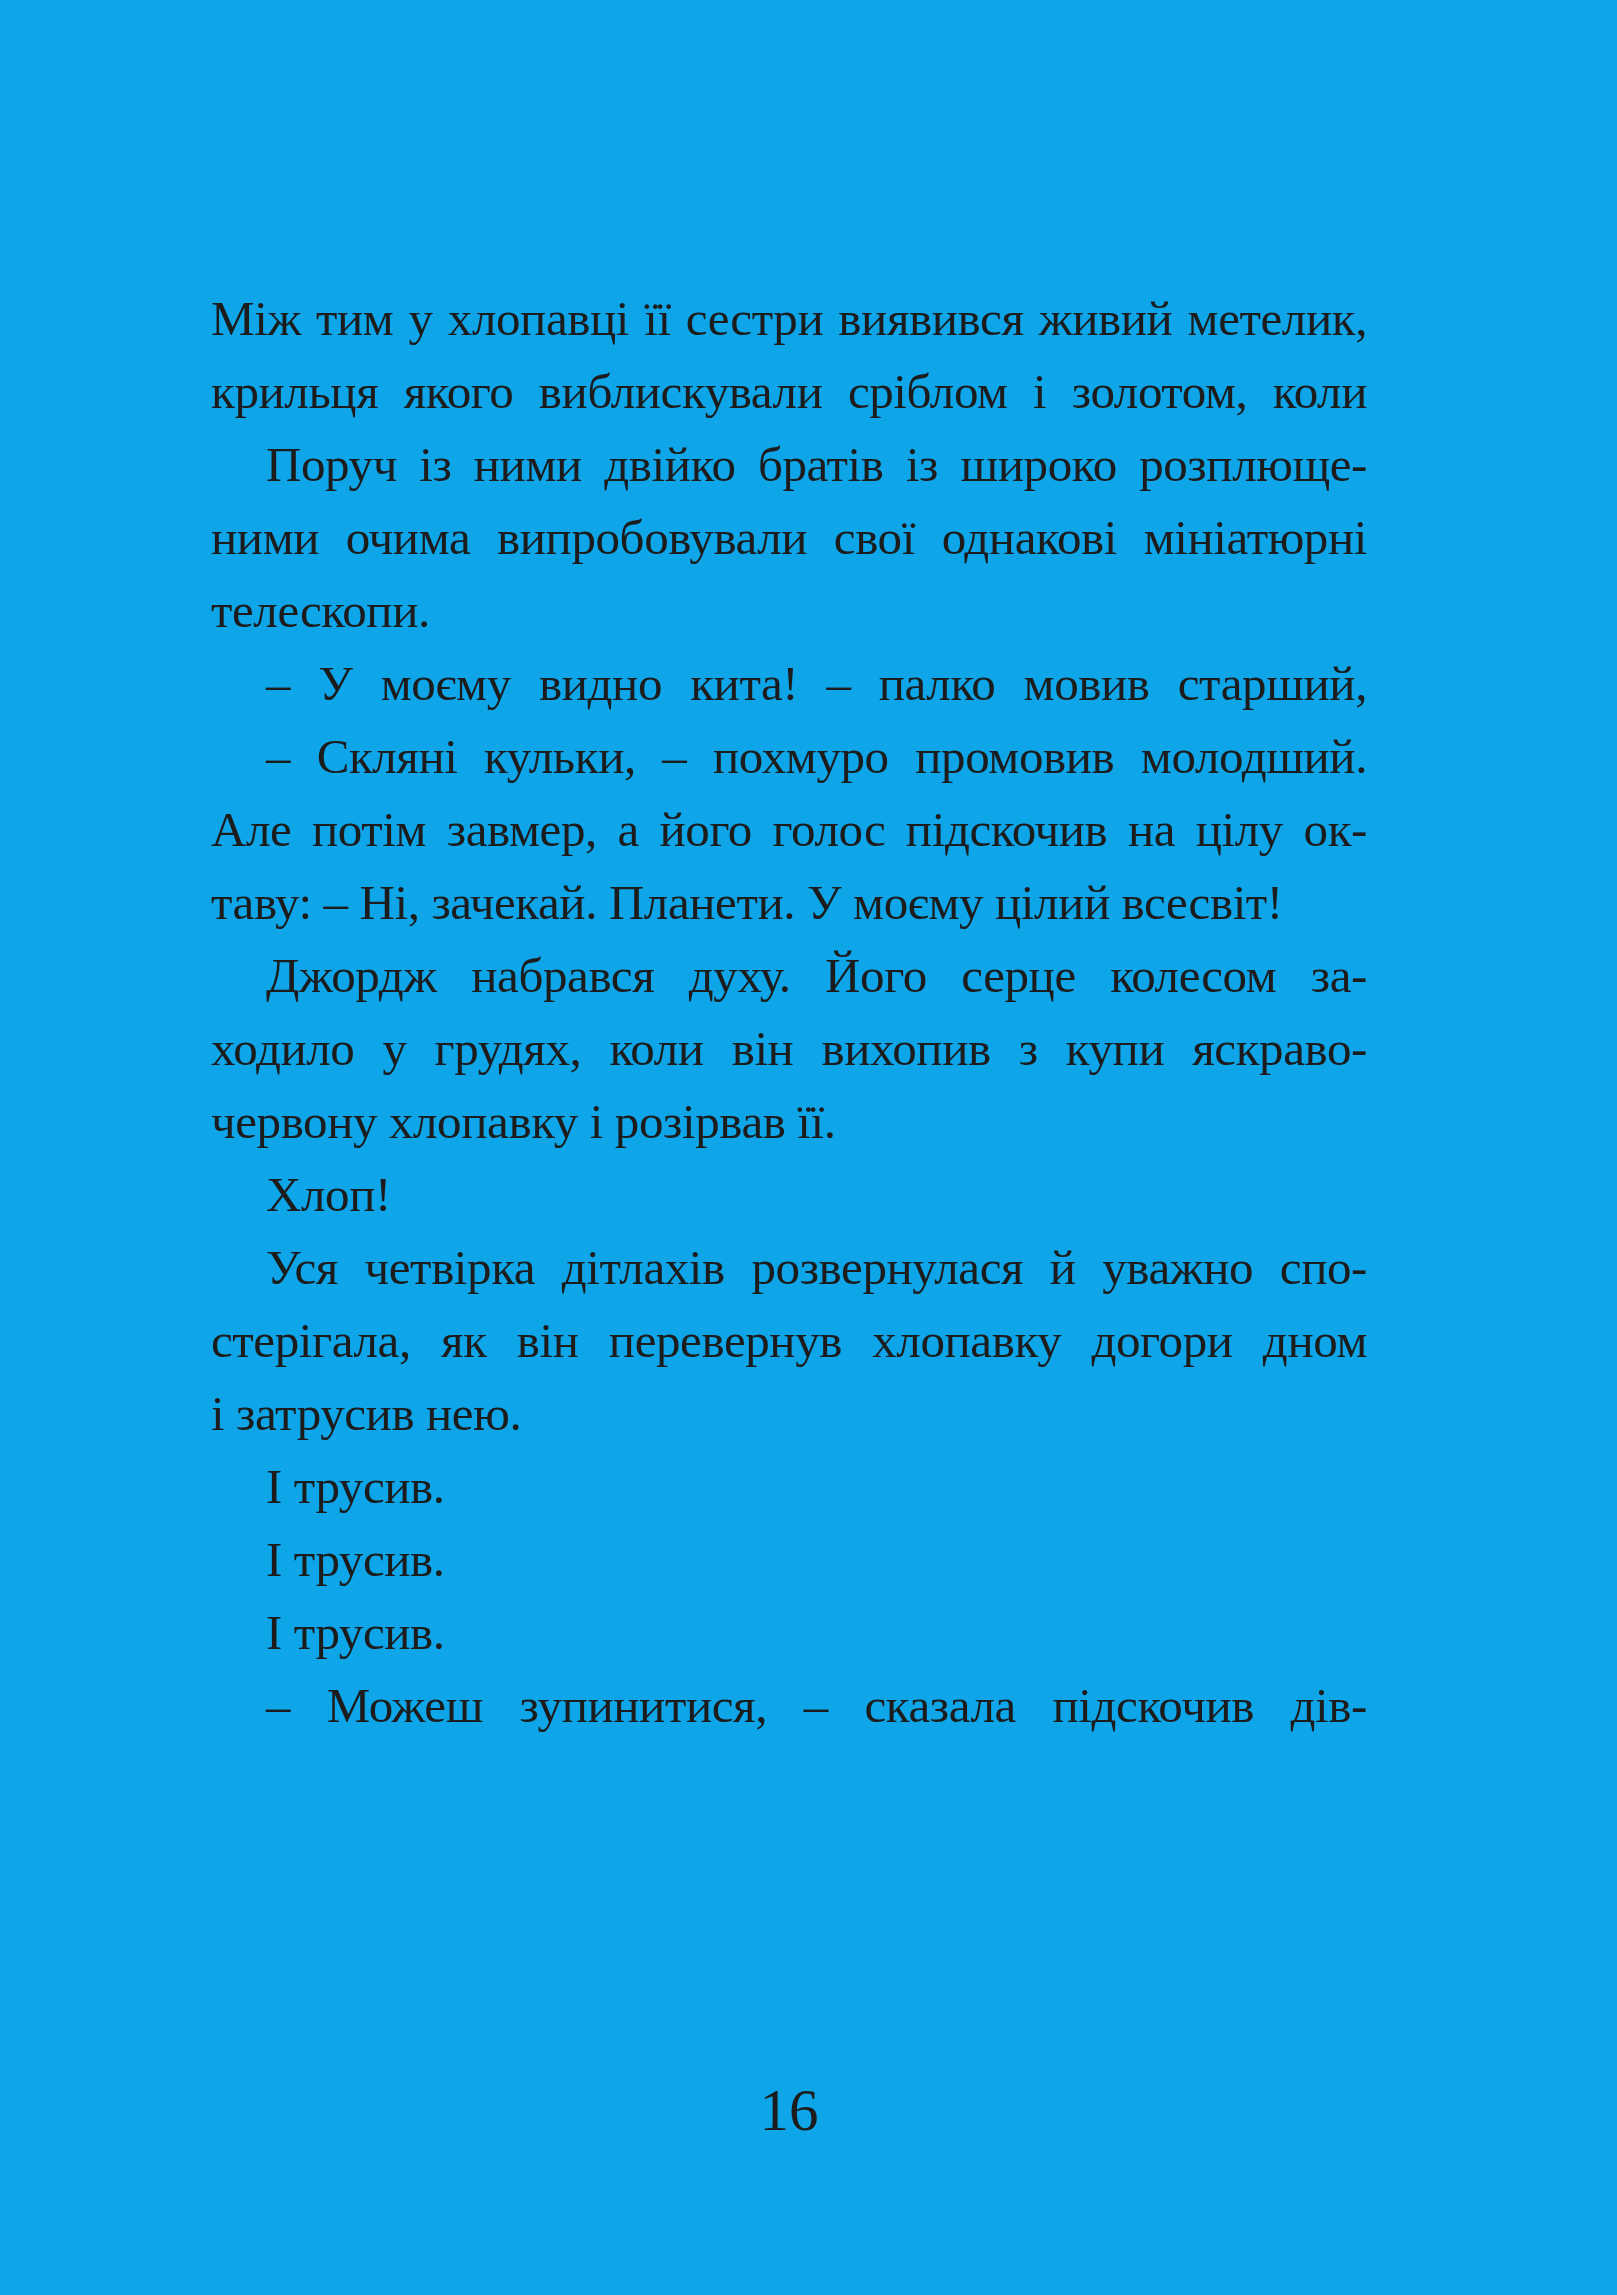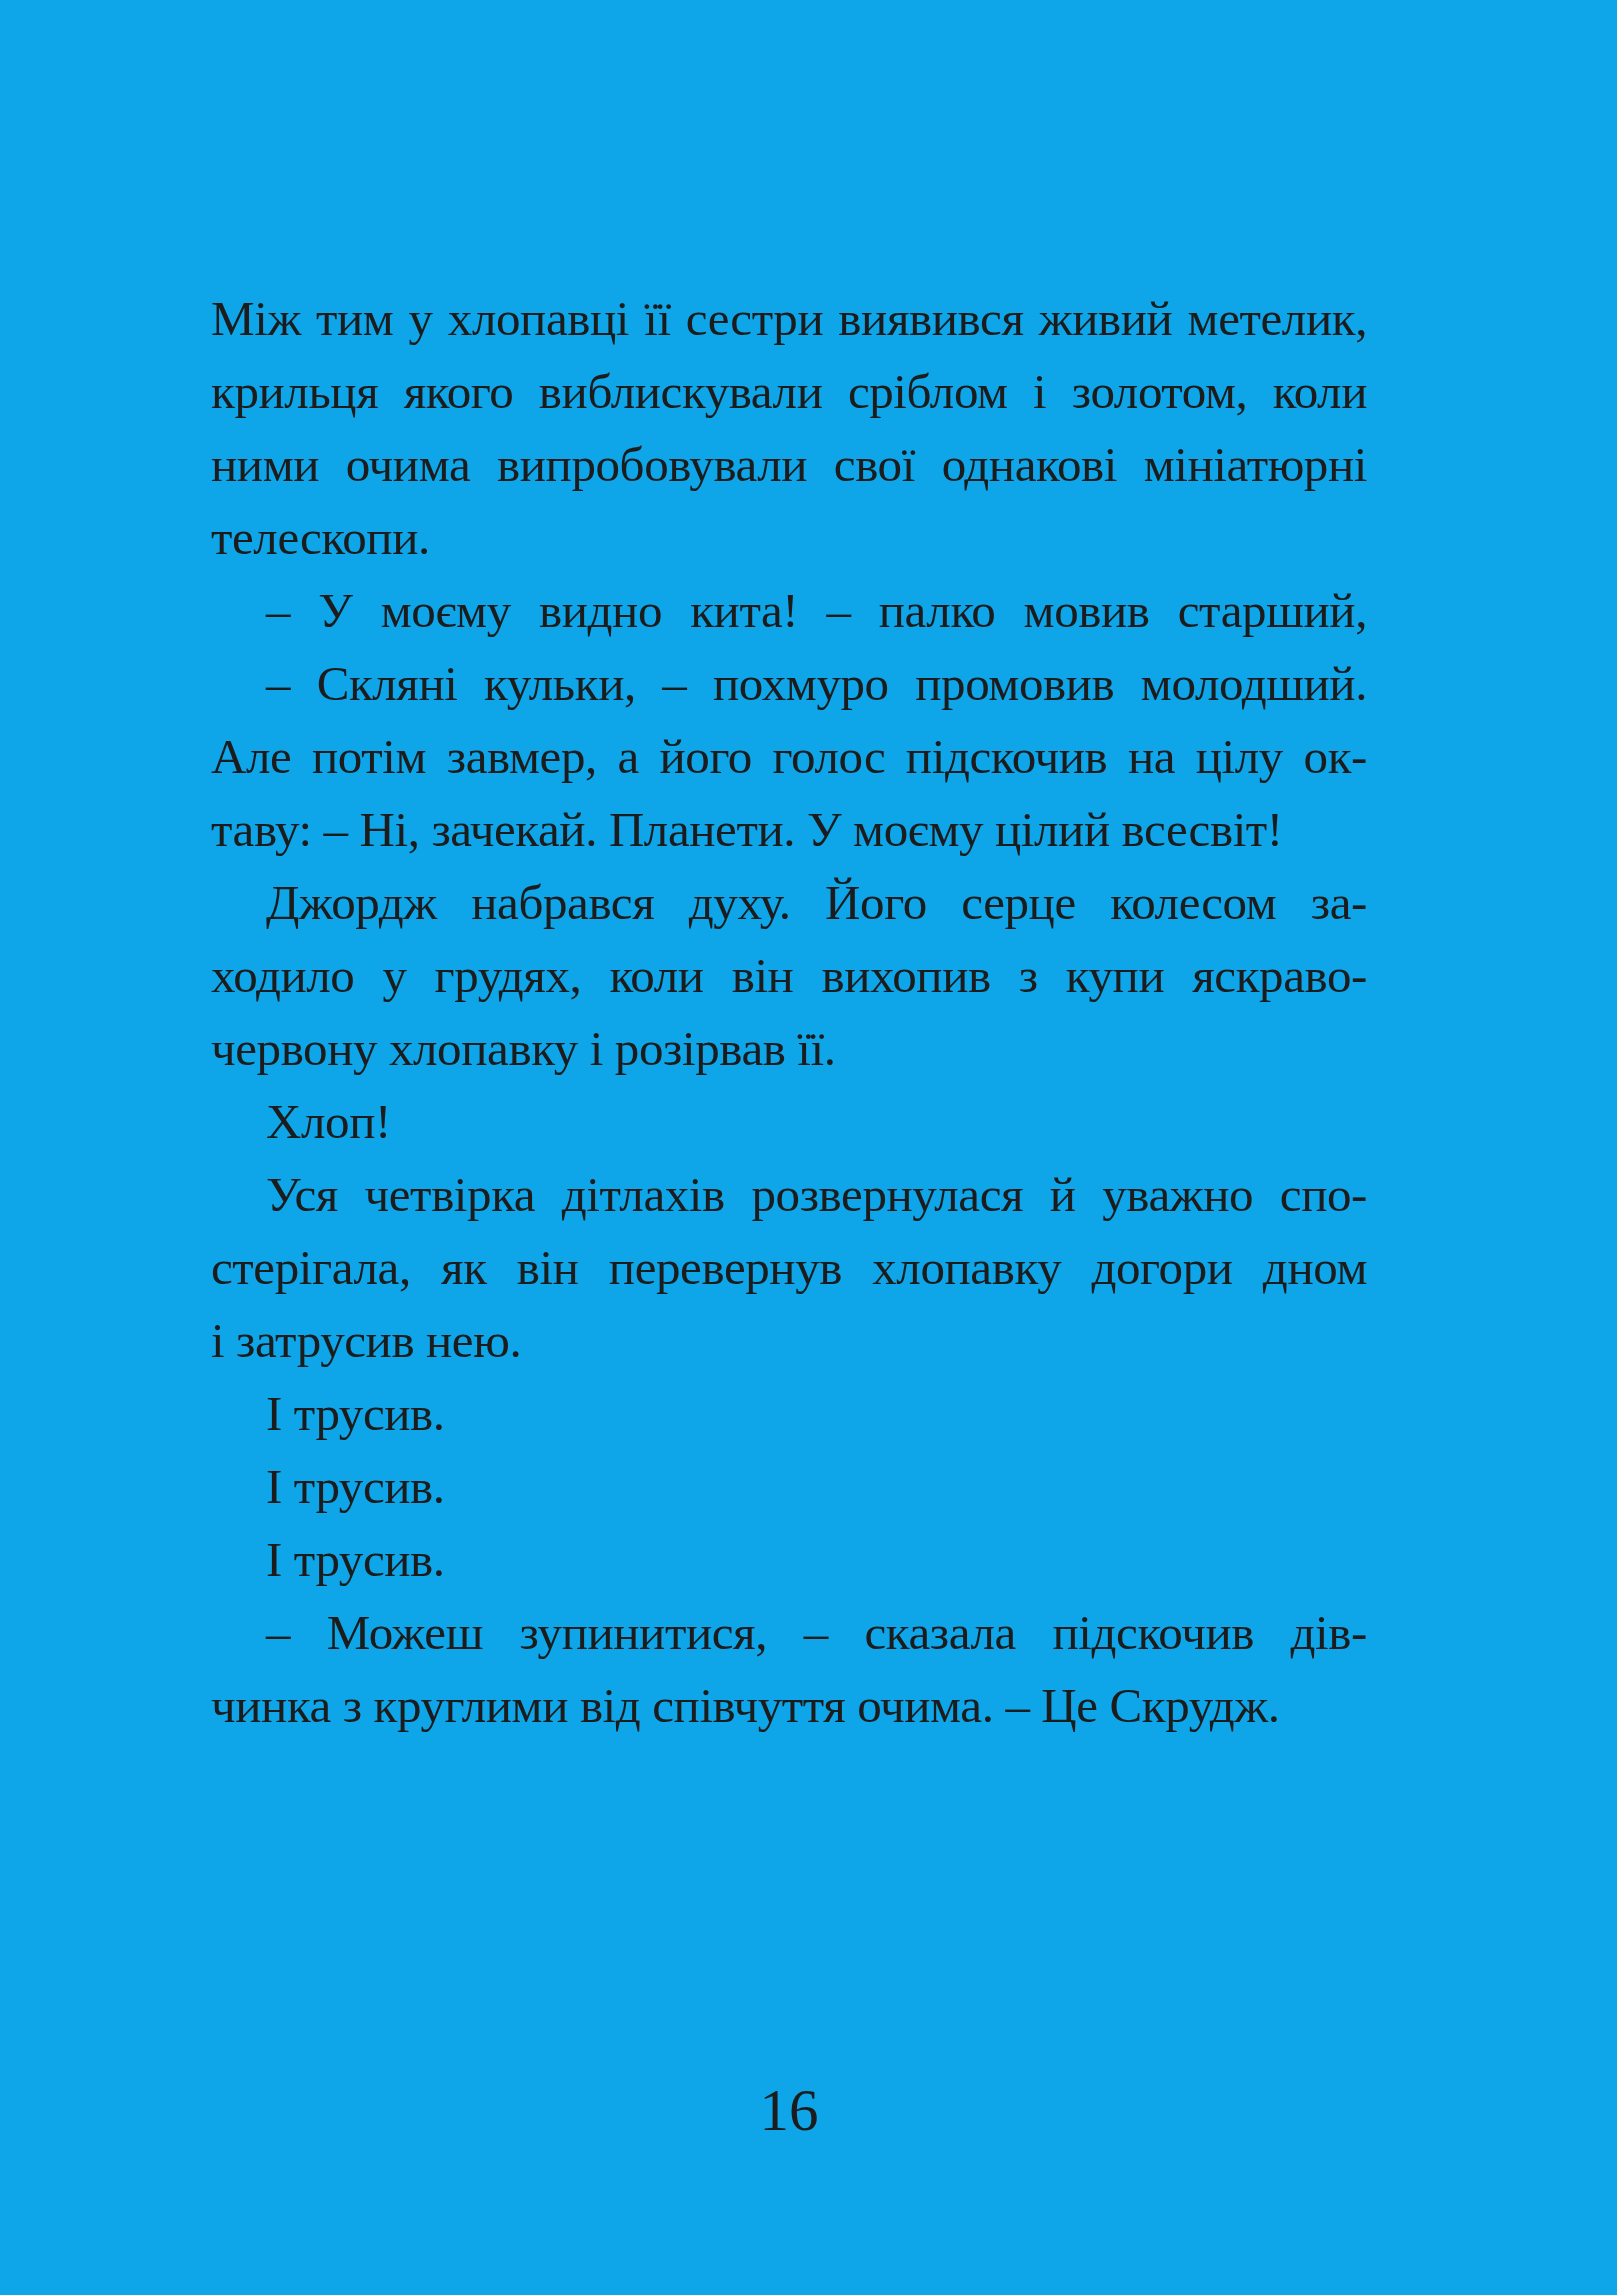--- a/index.html
+++ b/index.html
@@ -58,34 +58,34 @@
     letter-spacing: 0;
   }
 </style>
 </head>
 <body>
 
 <div class="page">
   <div class="text-block">
     <div class="ln j">Між тим у хлопавці її сестри виявився живий метелик,</div>
     <div class="ln j">крильця якого виблискували сріблом і золотом, коли</div>
+    <div class="ln j in">Поруч із ними двійко братів із широко розплюще-</div>
     <div class="ln j">ними очима випробовували свої однакові мініатюрні</div>
     <div class="ln">телескопи.</div>
     <div class="ln j in"><span>– У моєму видно </span><span class="it">кита</span><span>! – палко мовив старший,</span></div>
     <div class="ln j in">– Скляні кульки, – похмуро промовив молодший.</div>
     <div class="ln j">Але потім завмер, а його голос підскочив на цілу ок-</div>
     <div class="ln"><span>таву: – Ні, зачекай. </span><span class="it">Планети.</span><span> У моєму цілий всесвіт!</span></div>
     <div class="ln j in">Джордж набрався духу. Його серце колесом за-</div>
     <div class="ln j">ходило у грудях, коли він вихопив з купи яскраво-</div>
     <div class="ln">червону хлопавку і розірвав її.</div>
     <div class="ln in"><span class="it">Хлоп!</span></div>
     <div class="ln j in">Уся четвірка дітлахів розвернулася й уважно спо-</div>
     <div class="ln j">стерігала, як він перевернув хлопавку догори дном</div>
     <div class="ln">і затрусив нею.</div>
     <div class="ln in">І трусив.</div>
     <div class="ln in">І трусив.</div>
     <div class="ln in"><span>І </span><span class="it">трусив.</span></div>
     <div class="ln j in">– Можеш зупинитися, – сказала підскочив дів-</div>
-    <div class="ln">чинка з круглими від співчуття очима. – Це Скрудж.</div>
   </div>
   <div class="folio">16</div>
 </div>
 
 
 </body></html>

